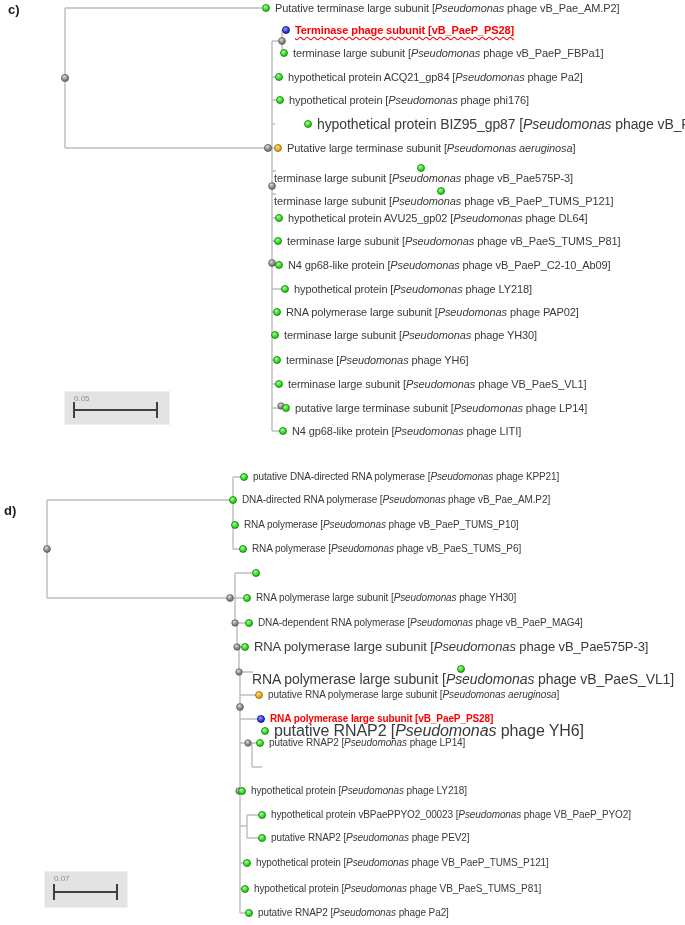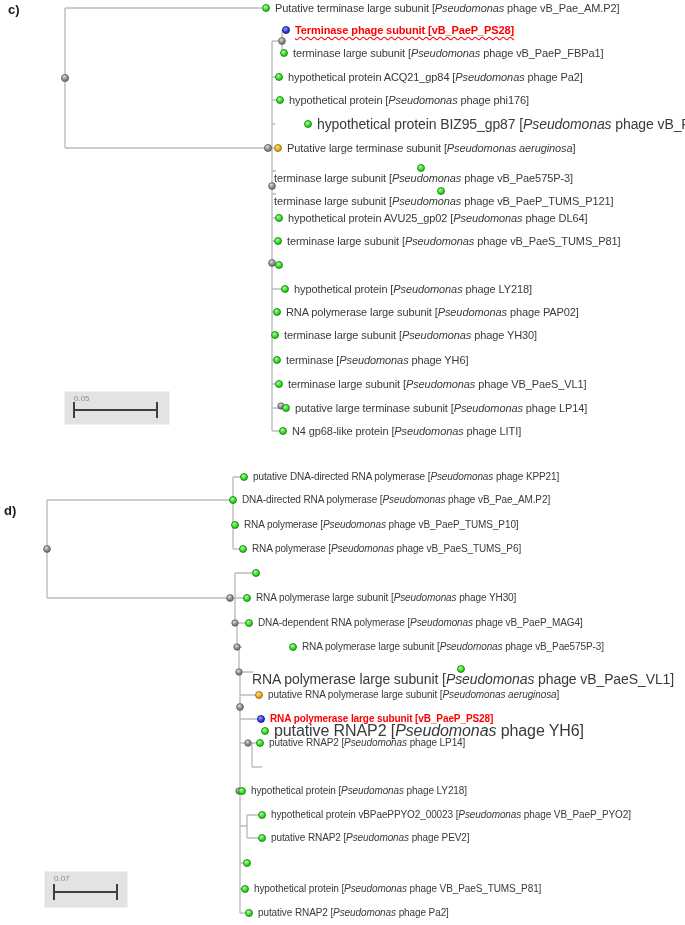--- a/index.html
+++ b/index.html
@@ -123,20 +123,21 @@
       <div class="leaf-row" style="left: 275px; top: 211px; font-size: 11px;">
         <span class="dot dot-green"></span>
         <span class="leaf-text">hypothetical protein AVU25_gp02 [<i>Pseudomonas</i> phage DL64]</span>
       </div>
       <div class="leaf-row" style="left: 274px; top: 234px; font-size: 11px;">
         <span class="dot dot-green"></span>
         <span class="leaf-text">terminase large subunit [<i>Pseudomonas</i> phage vB_PaeS_TUMS_P81]</span>
       </div>
       <div class="leaf-row" style="left: 275px; top: 258px; font-size: 11px;">
         <span class="dot dot-green"></span>
+        <span class="leaf-text">N4 gp68-like protein [<i>Pseudomonas</i> phage vB_PaeP_C2-10_Ab09]</span>
       </div>
       <div class="leaf-row" style="left: 281px; top: 282px; font-size: 11px;">
         <span class="dot dot-green"></span>
         <span class="leaf-text">hypothetical protein [<i>Pseudomonas</i> phage LY218]</span>
       </div>
       <div class="leaf-row" style="left: 273px; top: 305px; font-size: 11px;">
         <span class="dot dot-green"></span>
         <span class="leaf-text">RNA polymerase large subunit [<i>Pseudomonas</i> phage PAP02]</span>
       </div>
       <div class="leaf-row" style="left: 271px; top: 328px; font-size: 11px;">
@@ -181,21 +182,21 @@
         <span class="dot dot-green"></span>
       </div>
       <div class="leaf-row" style="left: 243px; top: 591px; font-size: 10px;">
         <span class="dot dot-green"></span>
         <span class="leaf-text">RNA polymerase large subunit [<i>Pseudomonas</i> phage YH30]</span>
       </div>
       <div class="leaf-row" style="left: 245px; top: 616px; font-size: 10px;">
         <span class="dot dot-green"></span>
         <span class="leaf-text">DNA-dependent RNA polymerase [<i>Pseudomonas</i> phage vB_PaeP_MAG4]</span>
       </div>
-      <div class="leaf-row" style="left: 241px; top: 640px; font-size: 10px; margin-left: 48px;">
+      <div class="leaf-row" style="left: 241px; top: 640px; font-size: 13px;">
         <span class="dot dot-green"></span>
         <span class="leaf-text">RNA polymerase large subunit [<i>Pseudomonas</i> phage vB_Pae575P-3]</span>
       </div>
       <div class="leaf-row" style="left: 252px; top: 665px; font-size: 14px; flex-direction: column;">
         <span class="dot dot-green"></span>
         <span class="leaf-text">RNA polymerase large subunit [<i>Pseudomonas</i> phage vB_PaeS_VL1]</span>
       </div>
       <div class="leaf-row" style="left: 255px; top: 688px; font-size: 10px;">
         <span class="dot dot-orange"></span>
         <span class="leaf-text">putative RNA polymerase large subunit [<i>Pseudomonas aeruginosa</i>]</span>
@@ -219,20 +220,21 @@
       <div class="leaf-row" style="left: 258px; top: 808px; font-size: 10px;">
         <span class="dot dot-green"></span>
         <span class="leaf-text">hypothetical protein vBPaePPYO2_00023 [<i>Pseudomonas</i> phage VB_PaeP_PYO2]</span>
       </div>
       <div class="leaf-row" style="left: 258px; top: 831px; font-size: 10px;">
         <span class="dot dot-green"></span>
         <span class="leaf-text">putative RNAP2 [<i>Pseudomonas</i> phage PEV2]</span>
       </div>
       <div class="leaf-row" style="left: 243px; top: 856px; font-size: 10px;">
         <span class="dot dot-green"></span>
+        <span class="leaf-text">hypothetical protein [<i>Pseudomonas</i> phage VB_PaeP_TUMS_P121]</span>
       </div>
       <div class="leaf-row" style="left: 241px; top: 882px; font-size: 10px;">
         <span class="dot dot-green"></span>
         <span class="leaf-text">hypothetical protein [<i>Pseudomonas</i> phage VB_PaeS_TUMS_P81]</span>
       </div>
       <div class="leaf-row" style="left: 245px; top: 906px; font-size: 10px;">
         <span class="dot dot-green"></span>
         <span class="leaf-text">putative RNAP2 [<i>Pseudomonas</i> phage Pa2]</span>
       </div>
     </div>

